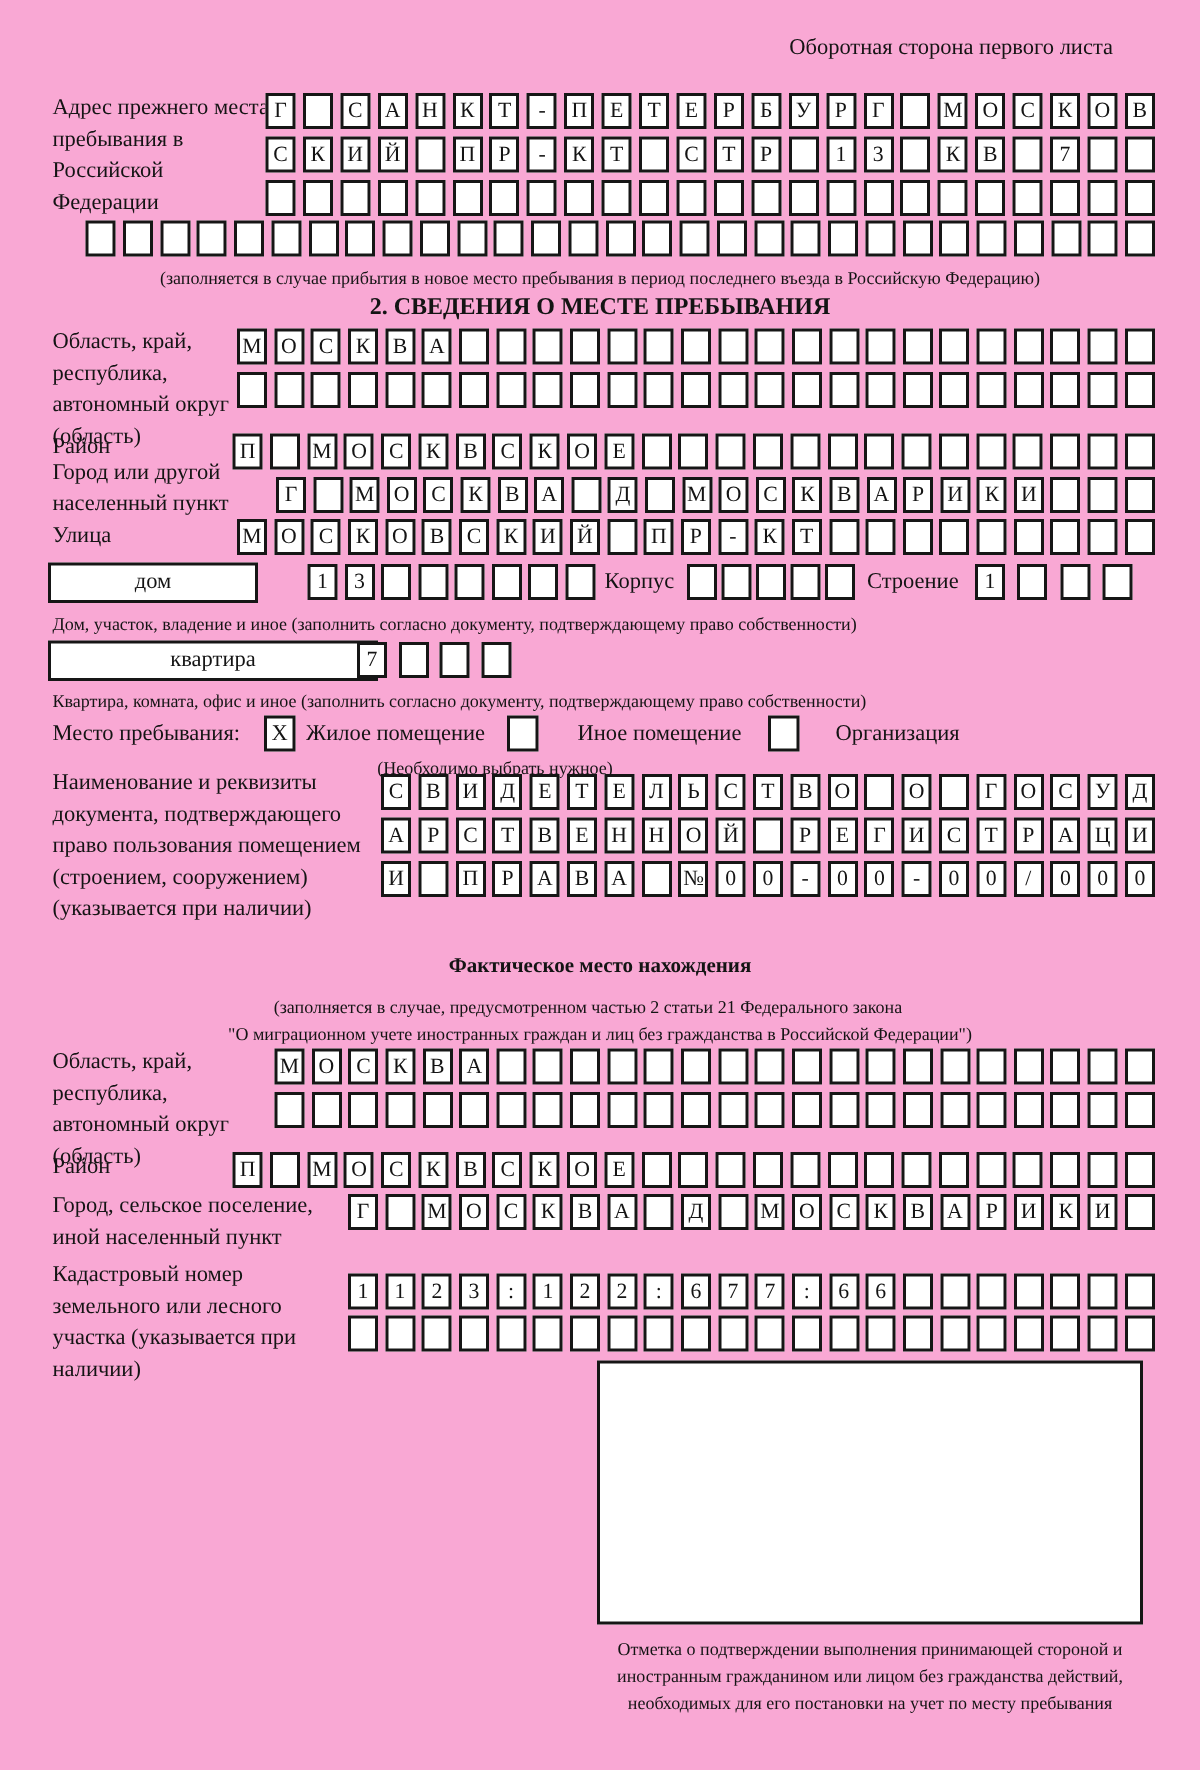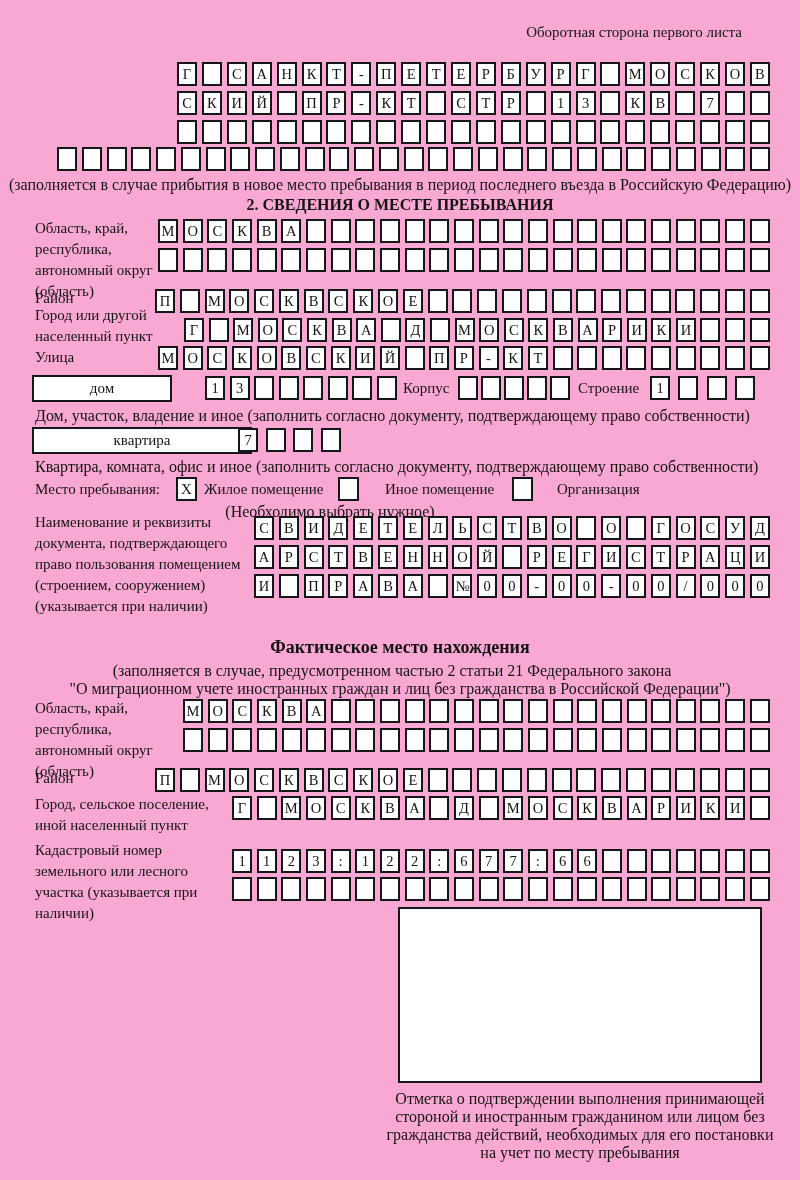--- a/index.html
+++ b/index.html
@@ -1,41 +1,42 @@
 <!DOCTYPE html>
 <html><head>
 <meta charset="utf-8">
 <style>
   html,body{margin:0;padding:0;background:#fff;}
   .page{position:relative;width:800px;height:1180px;background:#f9a8d4;color:#141414;
         font-family:"Liberation Serif","DejaVu Serif",serif;overflow:hidden;}
   .abs{position:absolute;}
   .hdr{font-size:15px;white-space:nowrap;}
   .lbl{font-size:15px;line-height:21px;}
-  .note{font-size:16px;line-height:18px;}
+  .note{font-size:12px;line-height:18px;}
   .center{text-align:center;}
   .sect-title{font-size:16px;font-weight:bold;text-align:center;}
-  .sub-title{font-size:18px;font-weight:bold;text-align:center;}
+  .sub-title{font-size:14px;font-weight:bold;text-align:center;}
   .grid{position:absolute;display:flex;justify-content:space-between;height:24px;}
   .cell{width:20px;height:24px;border:2px solid #161616;box-sizing:border-box;background:#fff;
         display:flex;align-items:center;justify-content:center;
         font-size:14.5px;font-family:"Liberation Serif","DejaVu Serif",serif;}
   .widebox{position:absolute;border:2px solid #161616;box-sizing:border-box;background:#fff;
         display:flex;align-items:center;justify-content:center;font-size:15px;}
   .checkbox{position:absolute;width:21px;height:24px;border:2px solid #161616;box-sizing:border-box;
         display:flex;align-items:center;justify-content:center;font-size:15px;background:#fff;}
   .stampbox{position:absolute;border:2px solid #161616;box-sizing:border-box;background:#fff;}
 </style>
 </head>
 <body>
 
 <div class="page">
 
   <div class="abs hdr" style="top:24px;right:58px;">Оборотная сторона первого листа</div>
 
+  <div class="abs lbl" style="left:35px;top:62px;width:145px;">Адрес прежнего места пребывания в Российской Федерации</div>
   <div class="grid" style="left:177px;top:62px;width:593px;">
       <span class="cell">Г</span>
       <span class="cell"></span>
       <span class="cell">С</span>
       <span class="cell">А</span>
       <span class="cell">Н</span>
       <span class="cell">К</span>
       <span class="cell">Т</span>
       <span class="cell">-</span>
       <span class="cell">П</span>

